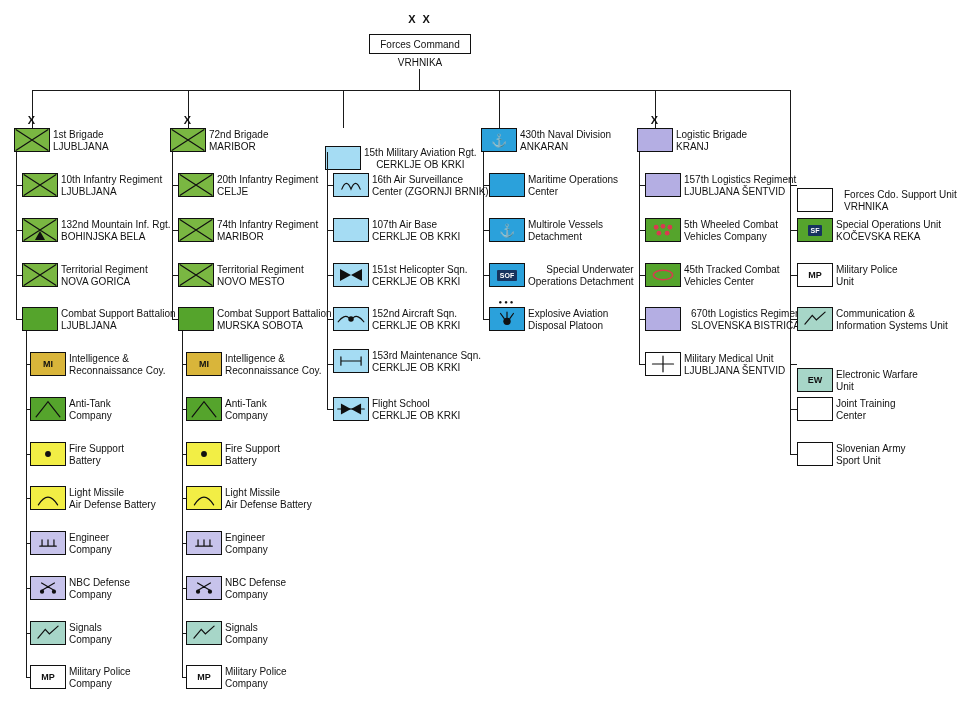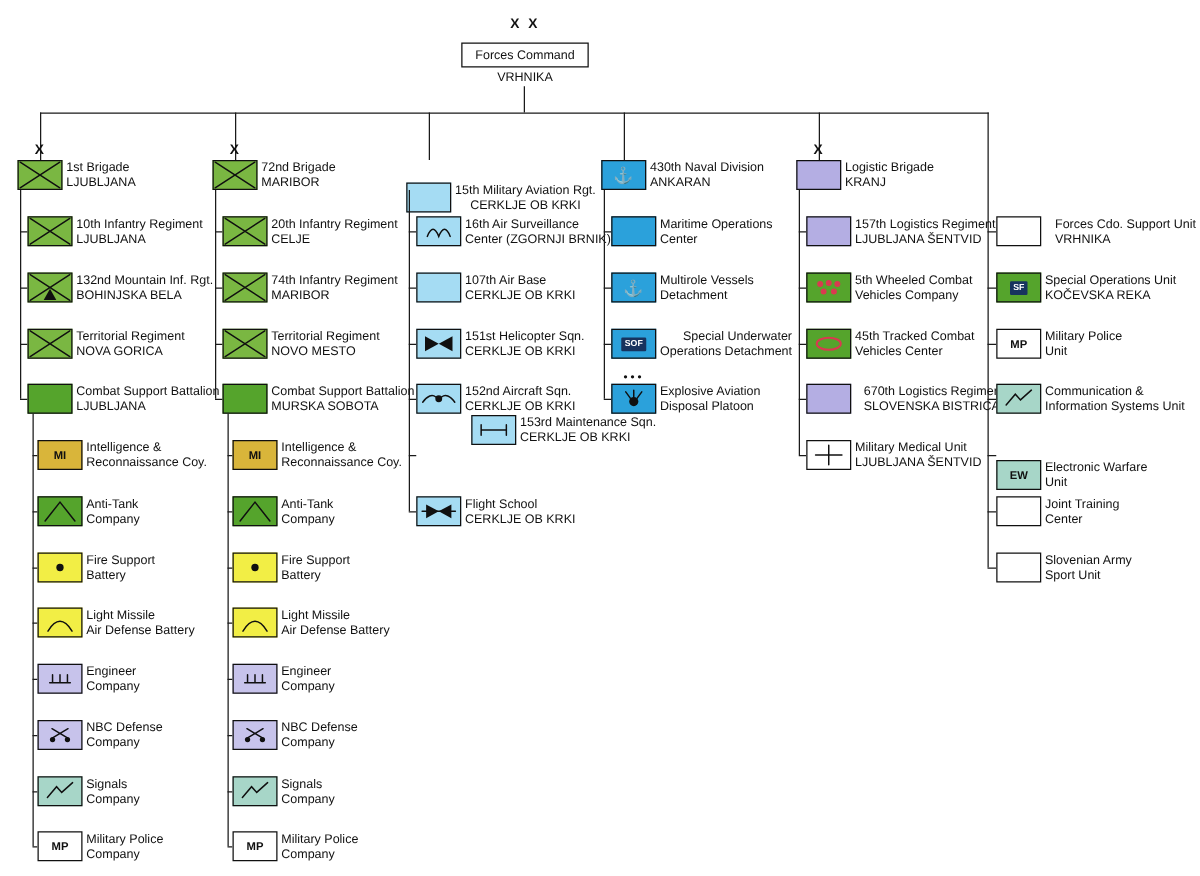--- a/index.html
+++ b/index.html
@@ -411,21 +411,21 @@
           <path d="M4,15 Q10.5,6.5 15.5,10.5 M20.5,10.5 Q25.5,6.5 32,15" stroke="#101010" stroke-width="1.3" fill="none" stroke-linecap="round"></path>
           <circle cx="18" cy="12" r="3" fill="#101010"></circle>
         </svg>
       </div>
       <div class="lbl">
         <div>152nd Aircraft Sqn.</div>
         <div>CERKLJE OB KRKI</div>
       </div>
     </div>
     <div class="ln" style="left: 327px; top: 364px; width: 6px; height: 1px;"></div>
-    <div class="unit" style="left: 333px; top: 332px; margin-left: 44px;">
+    <div class="unit" style="left: 333px; top: 349px;">
       <div class="sym c-sky">
         <svg viewBox="0 0 36 24">
           <path d="M7,12 L29,12 M7,7.5 L7,16.5 M29,7.5 L29,16.5" stroke="#101010" stroke-width="1.3" fill="none" stroke-linecap="round"></path>
         </svg>
       </div>
       <div class="lbl">
         <div>153rd Maintenance Sqn.</div>
         <div>CERKLJE OB KRKI</div>
       </div>
     </div>
@@ -554,21 +554,21 @@
         <svg viewBox="0 0 36 24">
           <path d="M18,3.5 L18,20.5 M6.5,12 L29.5,12" stroke="#101010" stroke-width="1.3" fill="none" stroke-linecap="round"></path>
         </svg>
       </div>
       <div class="lbl">
         <div>Military Medical Unit</div>
         <div>LJUBLJANA ŠENTVID</div>
       </div>
     </div>
     <div class="ln" style="left: 790px; top: 185px; width: 7px; height: 1px;"></div>
-    <div class="unit" style="left: 797px; top: 173px; gap: 11px;">
+    <div class="unit" style="left: 797px; top: 188px; gap: 11px;">
       <div class="sym c-white"></div>
       <div class="lbl">
         <div>Forces Cdo. Support Unit</div>
         <div>VRHNIKA</div>
       </div>
     </div>
     <div class="ln" style="left: 790px; top: 230px; width: 7px; height: 1px;"></div>
     <div class="unit" style="left: 797px; top: 218px;">
       <div class="sym c-green2">
         <span class="badge">SF</span>

